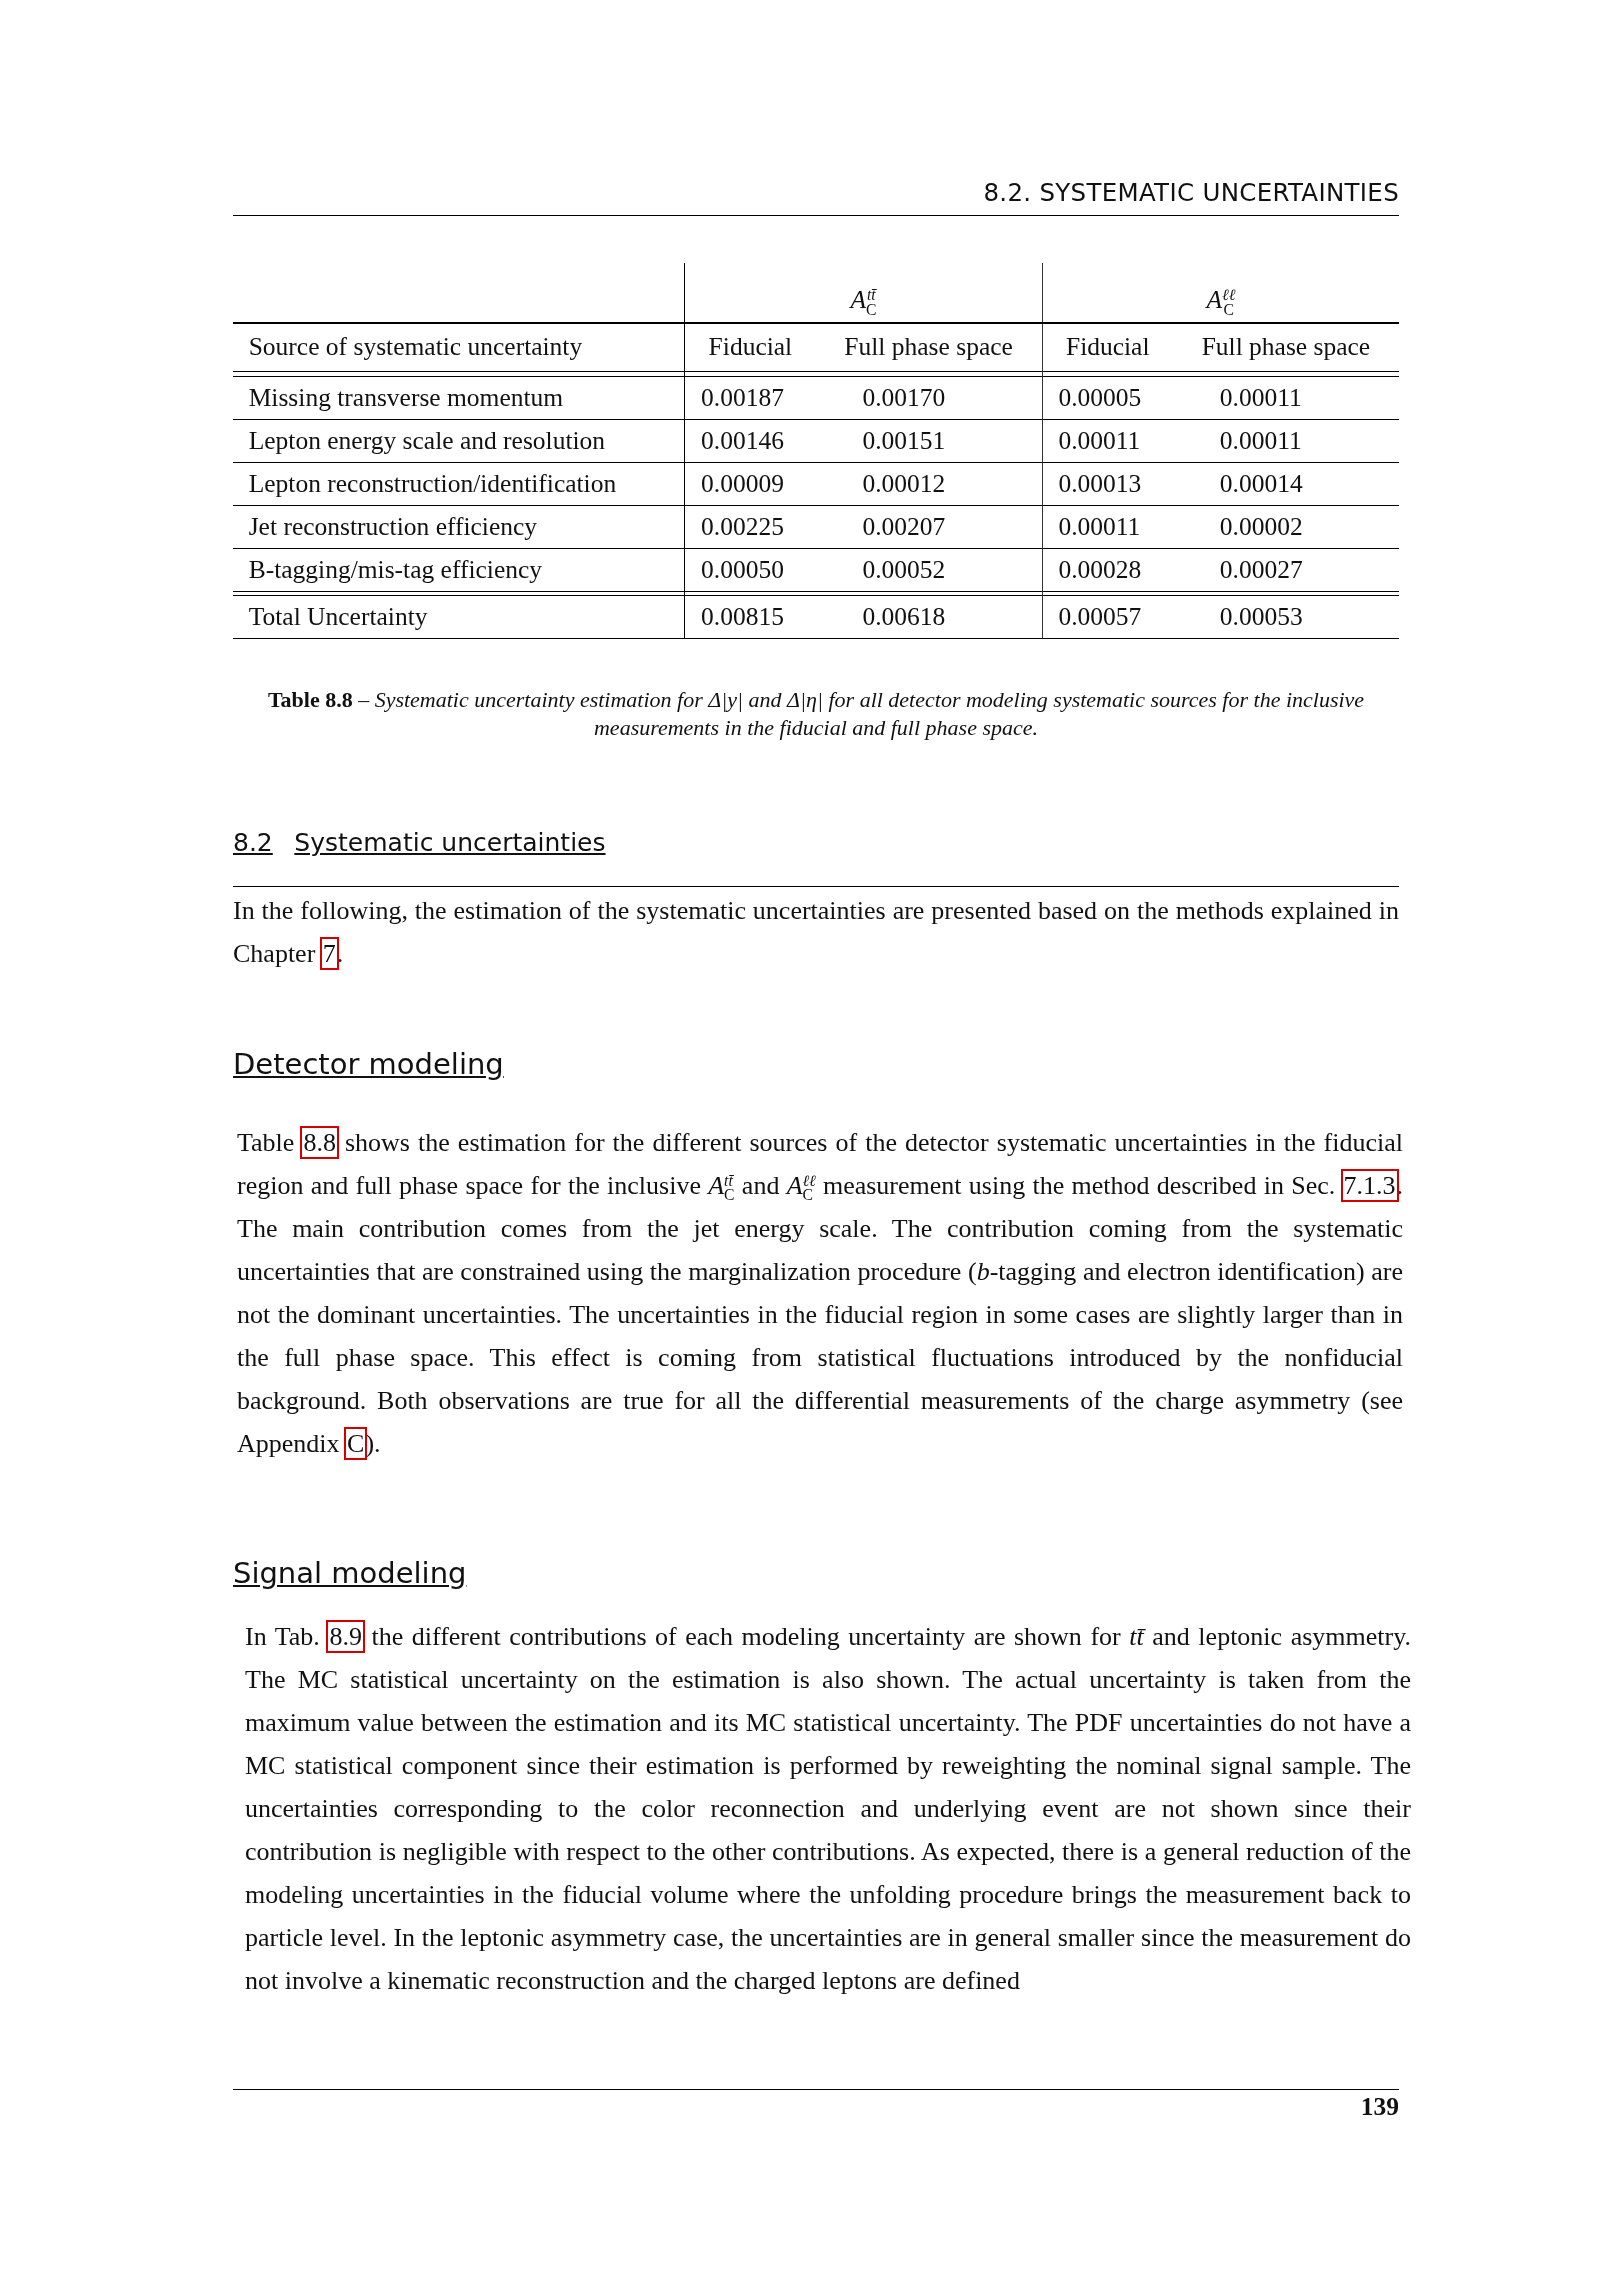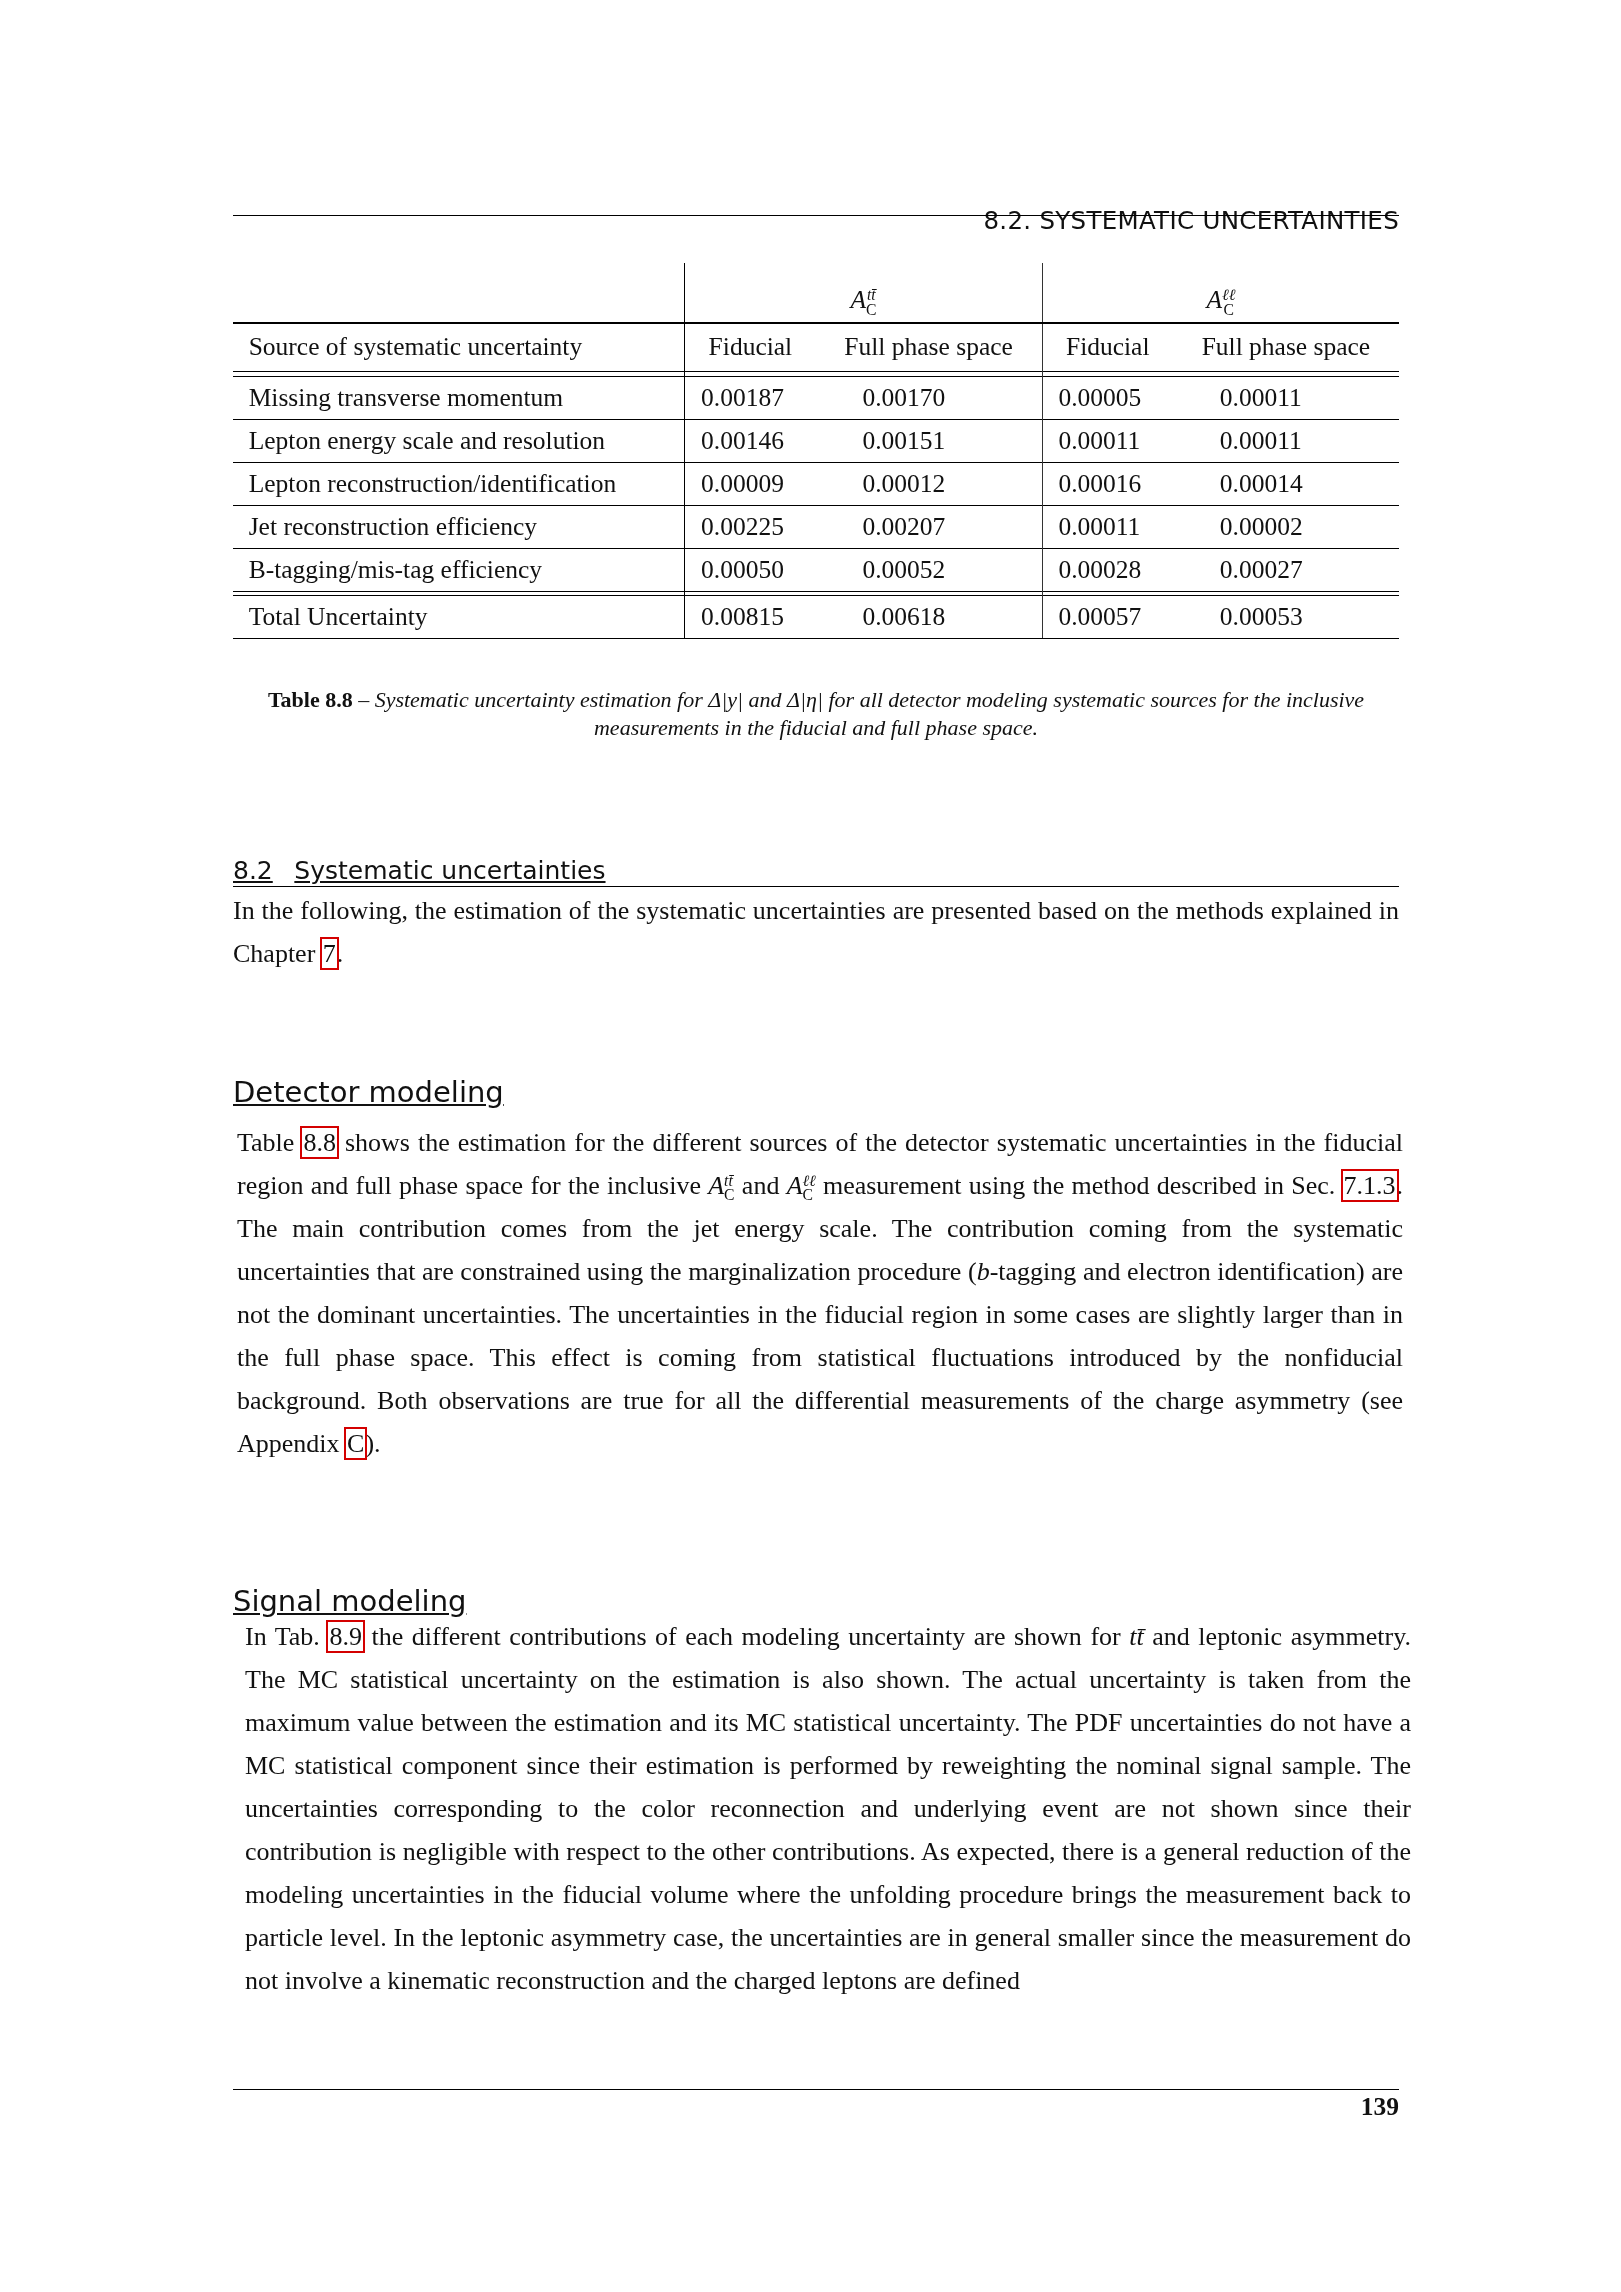--- a/index.html
+++ b/index.html
@@ -1,18 +1,18 @@
 <!DOCTYPE html>
 <html><head>
 <meta charset="utf-8">
 <style>
   html, body { margin:0; padding:0; background:#ffffff; }
   body { width:1621px; height:2293px; position:relative; overflow:hidden; color:#111; }
   .serif { font-family: "Liberation Serif", "DejaVu Serif", serif; }
-  .sans { font-family: "DejaVu Sans", "Liberation Sans", sans-serif; margin-top: 28px; }
+  .sans { font-family: "DejaVu Sans", "Liberation Sans", sans-serif; }
   .page { position:absolute; left:233px; width:1166px; top:0; }
 
   .running-head { position:absolute; top:178px; right:0; font-size:24.5px; letter-spacing:0.3px; }
   .head-rule { position:absolute; top:215px; left:0; width:1166px; border-top:1.5px solid #000; }
 
   
   .tbl { position:absolute; top:263px; left:0; width:1166px; border-collapse:collapse; font-size:25.5px; }
   .tbl td, .tbl th { font-weight:normal; padding:0 15.7px; height:42px; white-space:nowrap; }
   .tbl .vl { border-left:1.5px solid #000; }
   .tbl .vl-thin { border-left:1px solid #333; }
@@ -96,21 +96,21 @@
       <td>Lepton energy scale and resolution</td>
       <td class="num vl">0.00146</td>
       <td class="num fps">0.00151</td>
       <td class="num vl-thin">0.00011</td>
       <td class="num fps">0.00011</td>
     </tr>
     <tr class="row">
       <td>Lepton reconstruction/identification</td>
       <td class="num vl">0.00009</td>
       <td class="num fps">0.00012</td>
-      <td class="num vl-thin">0.00016</td>
+      <td class="num vl-thin">0.00013</td>
       <td class="num fps">0.00014</td>
     </tr>
     <tr class="row">
       <td>Jet reconstruction efficiency</td>
       <td class="num vl">0.00225</td>
       <td class="num fps">0.00207</td>
       <td class="num vl-thin">0.00011</td>
       <td class="num fps">0.00002</td>
     </tr>
     <tr class="row">

